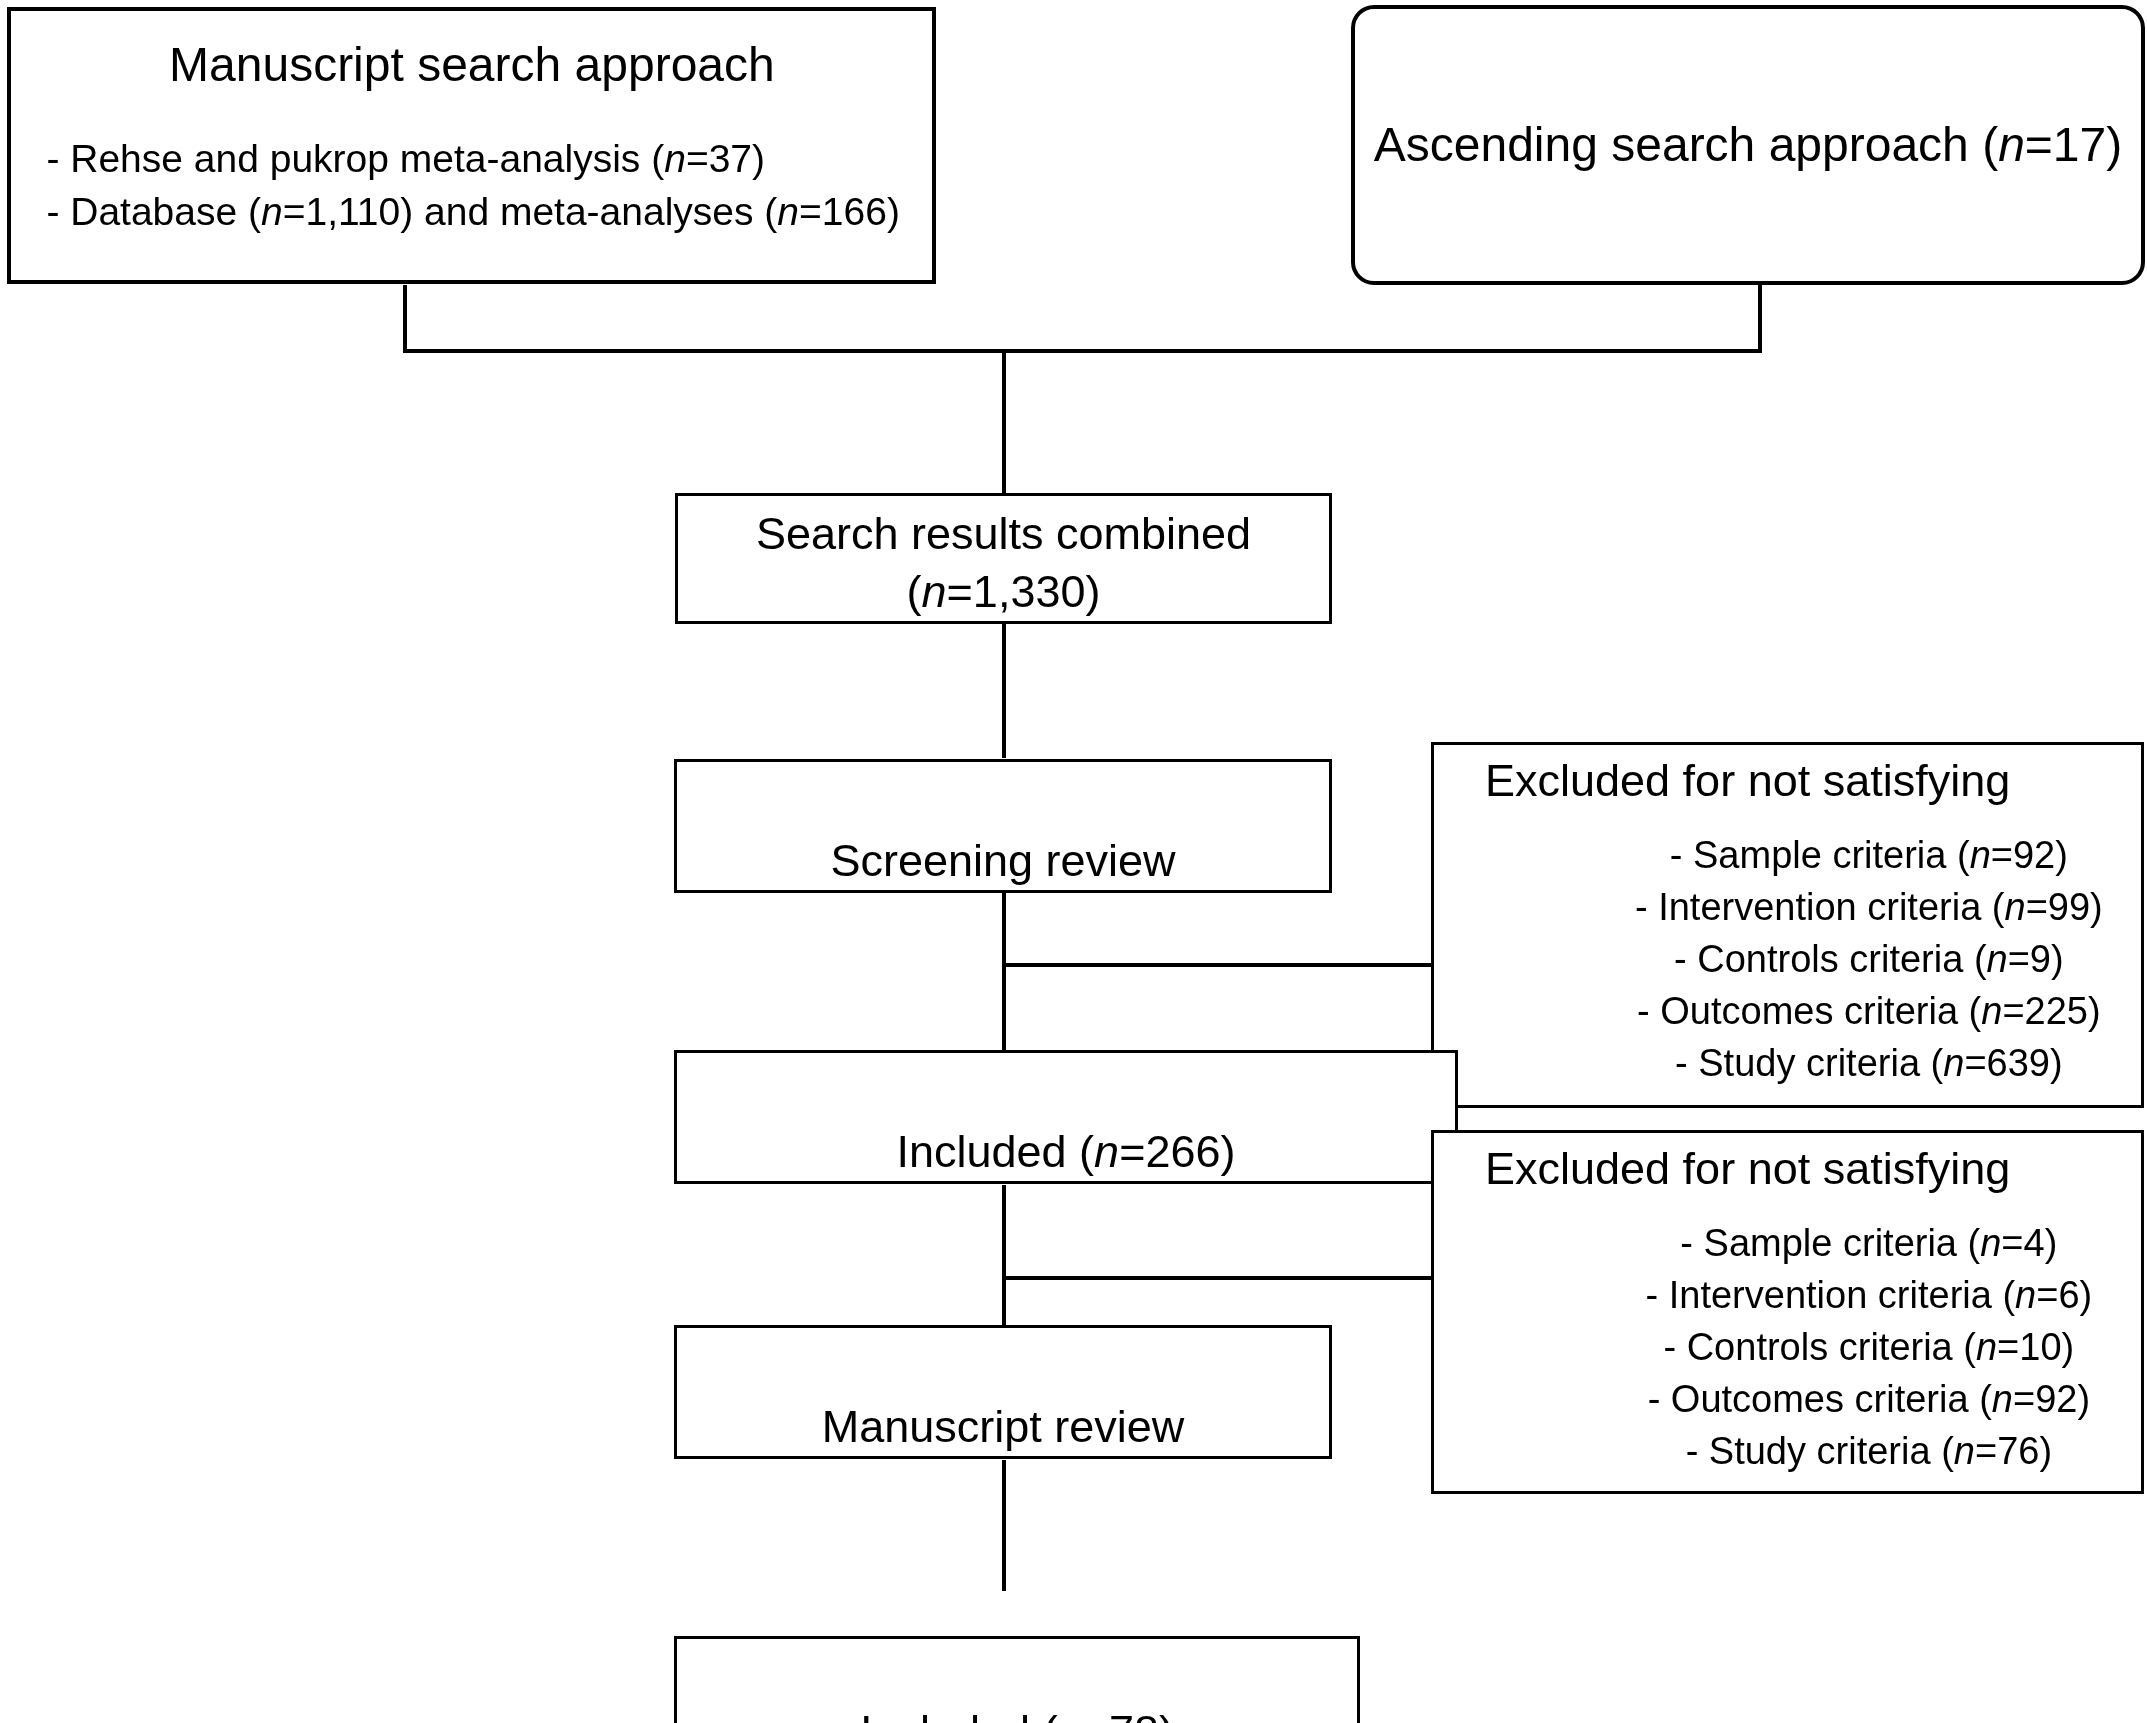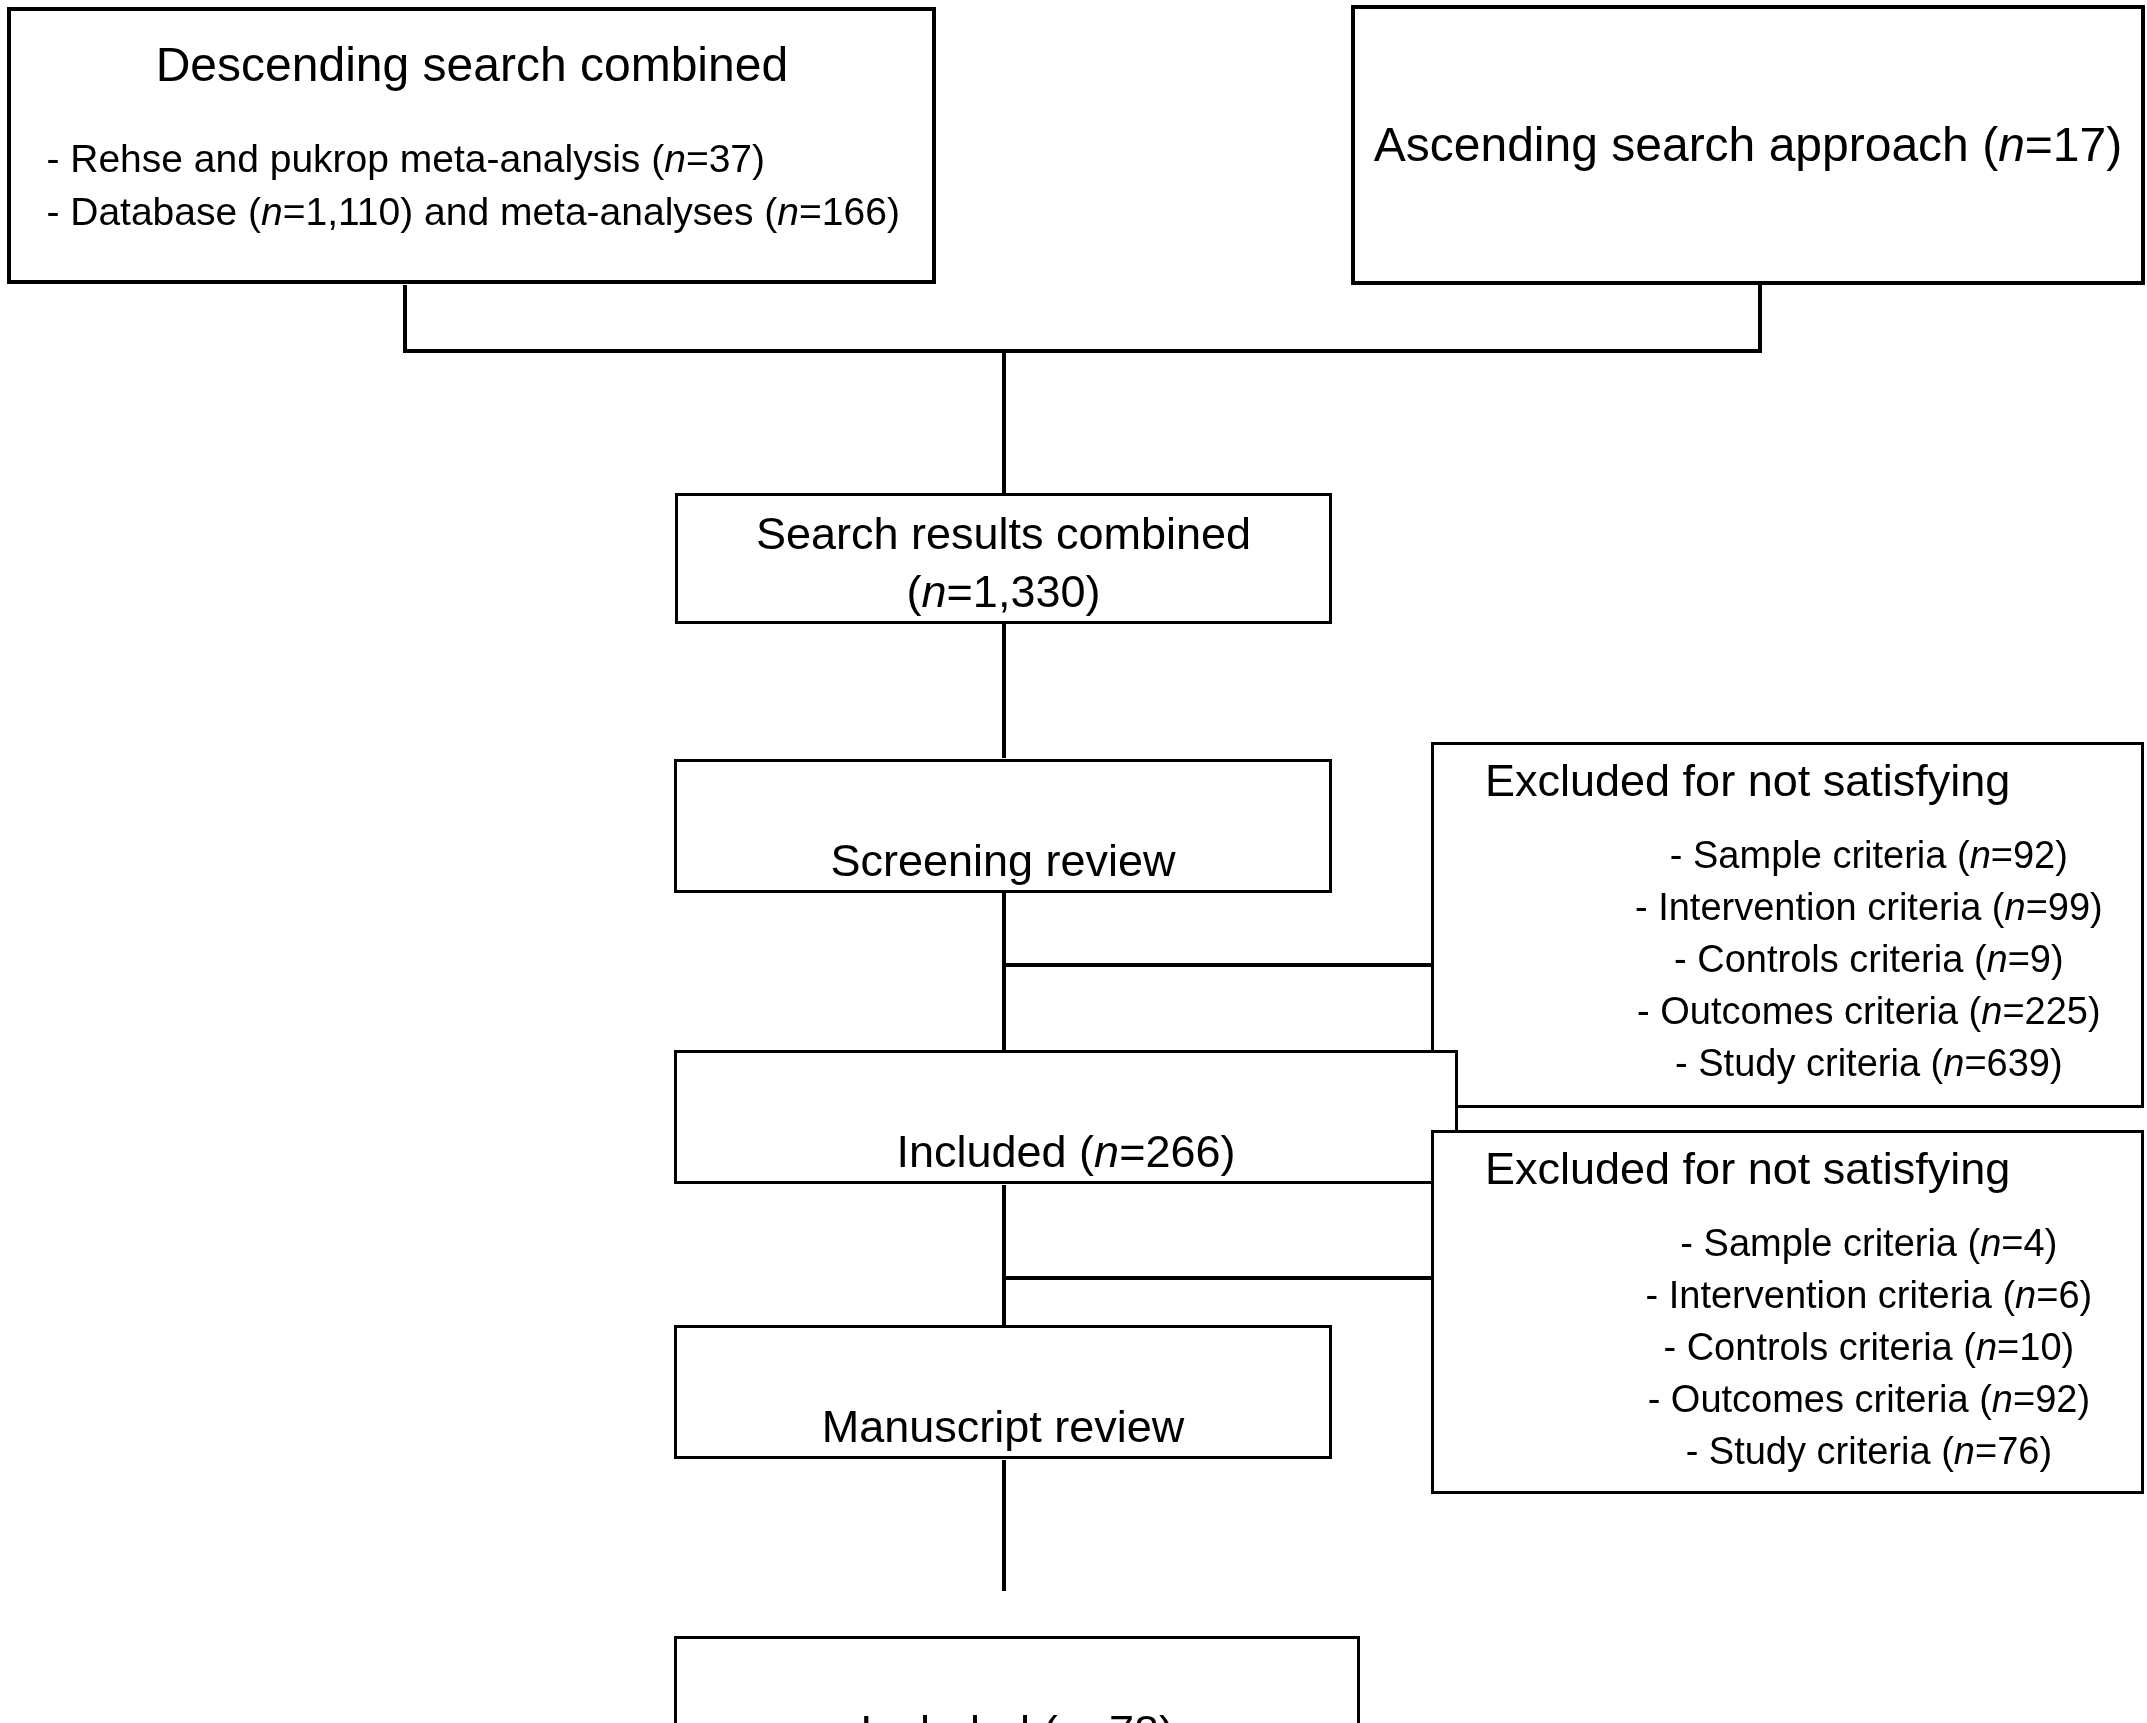--- a/index.html
+++ b/index.html
@@ -42,20 +42,21 @@
     padding-left: 35px;
     padding-right: 15px;
     text-align: left;
   }
   .ascending-label {
     display: flex;
     align-items: center;
     justify-content: center;
     text-align: center;
     font-size: 48px;
+    border-radius: 23px;
   }
   .excl-title {
     font-size: 45px;
     padding-top: 10px;
     padding-left: 51px;
   }
   .excl-items {
     font-size: 38px;
     line-height: 52px;
     margin-top: 22px;
@@ -91,21 +92,21 @@
   #c-incl-manu      { left: 1002px; top: 1185px; width: 3.7px;    height: 141px; }
   #c-branch2        { left: 1002px; top: 1276px; width: 429px;  height: 3.7px; }
   #c-manu-incl78    { left: 1002px; top: 1460px; width: 3.7px;    height: 131px; }
 </style>
 </head>
 <body>
 
 <div class="canvas">
 
   <div class="box box-thick" id="box-descending">
-    <div class="top-title">Descending search combined</div>
+    <div class="top-title">Manuscript search approach</div>
     <div class="desc-items">
       <div>- Rehse and pukrop meta-analysis (<i>n</i>=37)</div>
       <div>- Database (<i>n</i>=1,110) and meta-analyses (<i>n</i>=166)</div>
     </div>
   </div>
 
   <div class="box box-thick ascending-label" id="box-ascending">
     <div>Ascending search approach (<i>n</i>=17)</div>
   </div>
 

